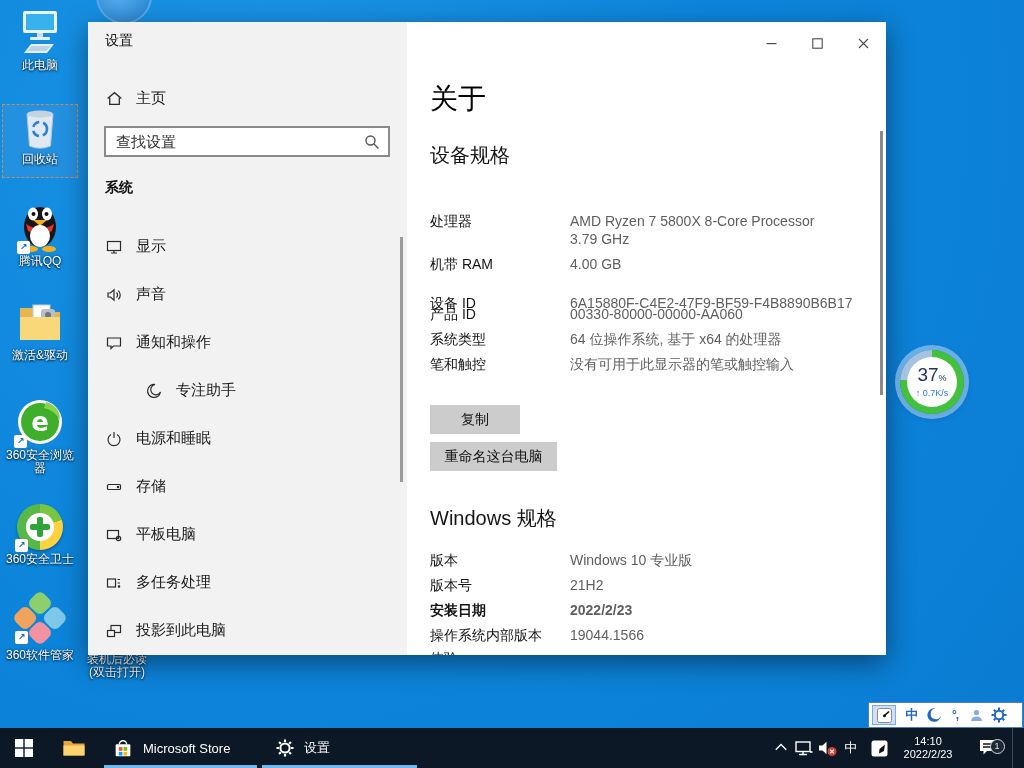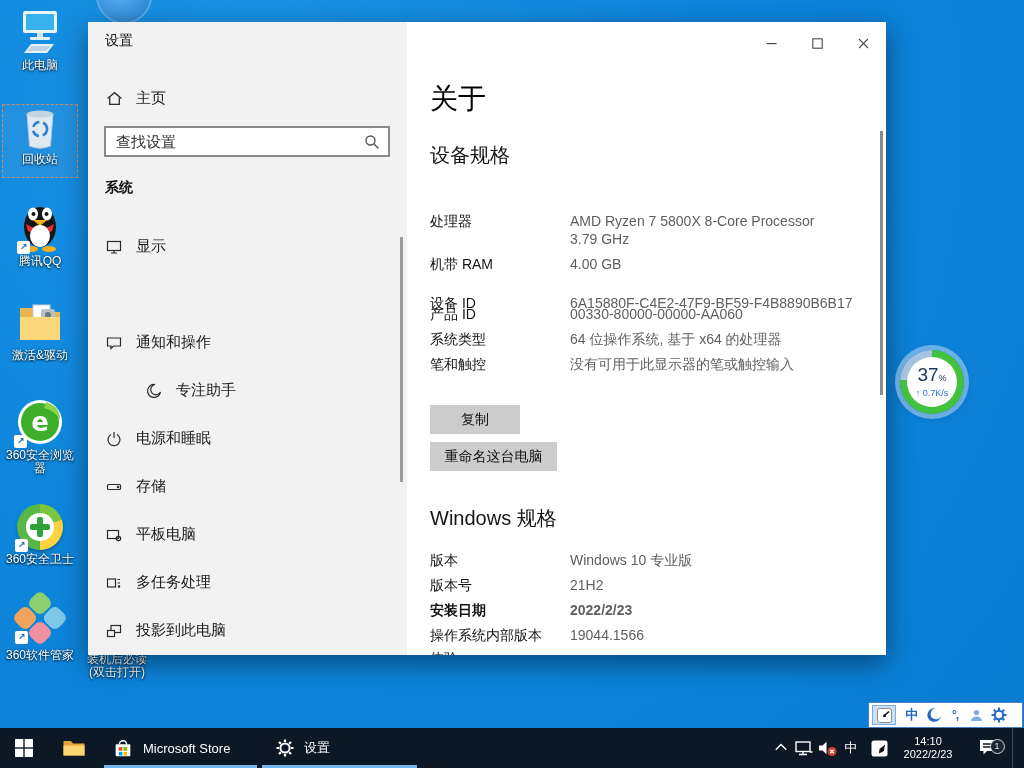--- a/index.html
+++ b/index.html
@@ -216,20 +216,27 @@
 
       <span class="sechdr">系统</span>
 
       <div class="srow" style="top:201px;">
         <svg width="16" height="16" viewBox="0 0 16 16" fill="none" stroke="#2a2a2a" stroke-width="1.2">
           <rect x="1.5" y="2.5" width="13" height="9"></rect>
             <path d="M8 11.5 V14 M5 14 H11"></path>
         </svg>
         <span>显示</span>
       </div>
+      <div class="srow" style="top:249px;">
+        <svg width="16" height="16" viewBox="0 0 16 16" fill="none" stroke="#2a2a2a" stroke-width="1.2">
+          <path d="M2 6 H4.5 L8 2.8 V13.2 L4.5 10 H2 Z"></path>
+            <path d="M10.5 5.5 A3.4 3.4 0 0 1 10.5 10.5 M12.3 3.6 A6 6 0 0 1 12.3 12.4"></path>
+        </svg>
+        <span>声音</span>
+      </div>
       <div class="srow" style="top:297px;">
         <svg width="16" height="16" viewBox="0 0 16 16" fill="none" stroke="#2a2a2a" stroke-width="1.2">
           <path d="M1.5 3 H14.5 V11 H7.5 L5 13.5 V11 H1.5 Z"></path>
         </svg>
         <span>通知和操作</span>
       </div>
       <div class="srow" style="top:345px;margin-left:40px;">
         <svg width="16" height="16" viewBox="0 0 16 16">
           <path d="M9 1.5 A6.5 6.5 0 1 0 14.5 9 A5.2 5.2 0 1 1 9 1.5 Z" fill="none" stroke="#2a2a2a" stroke-width="1.2"></path>
         </svg>

